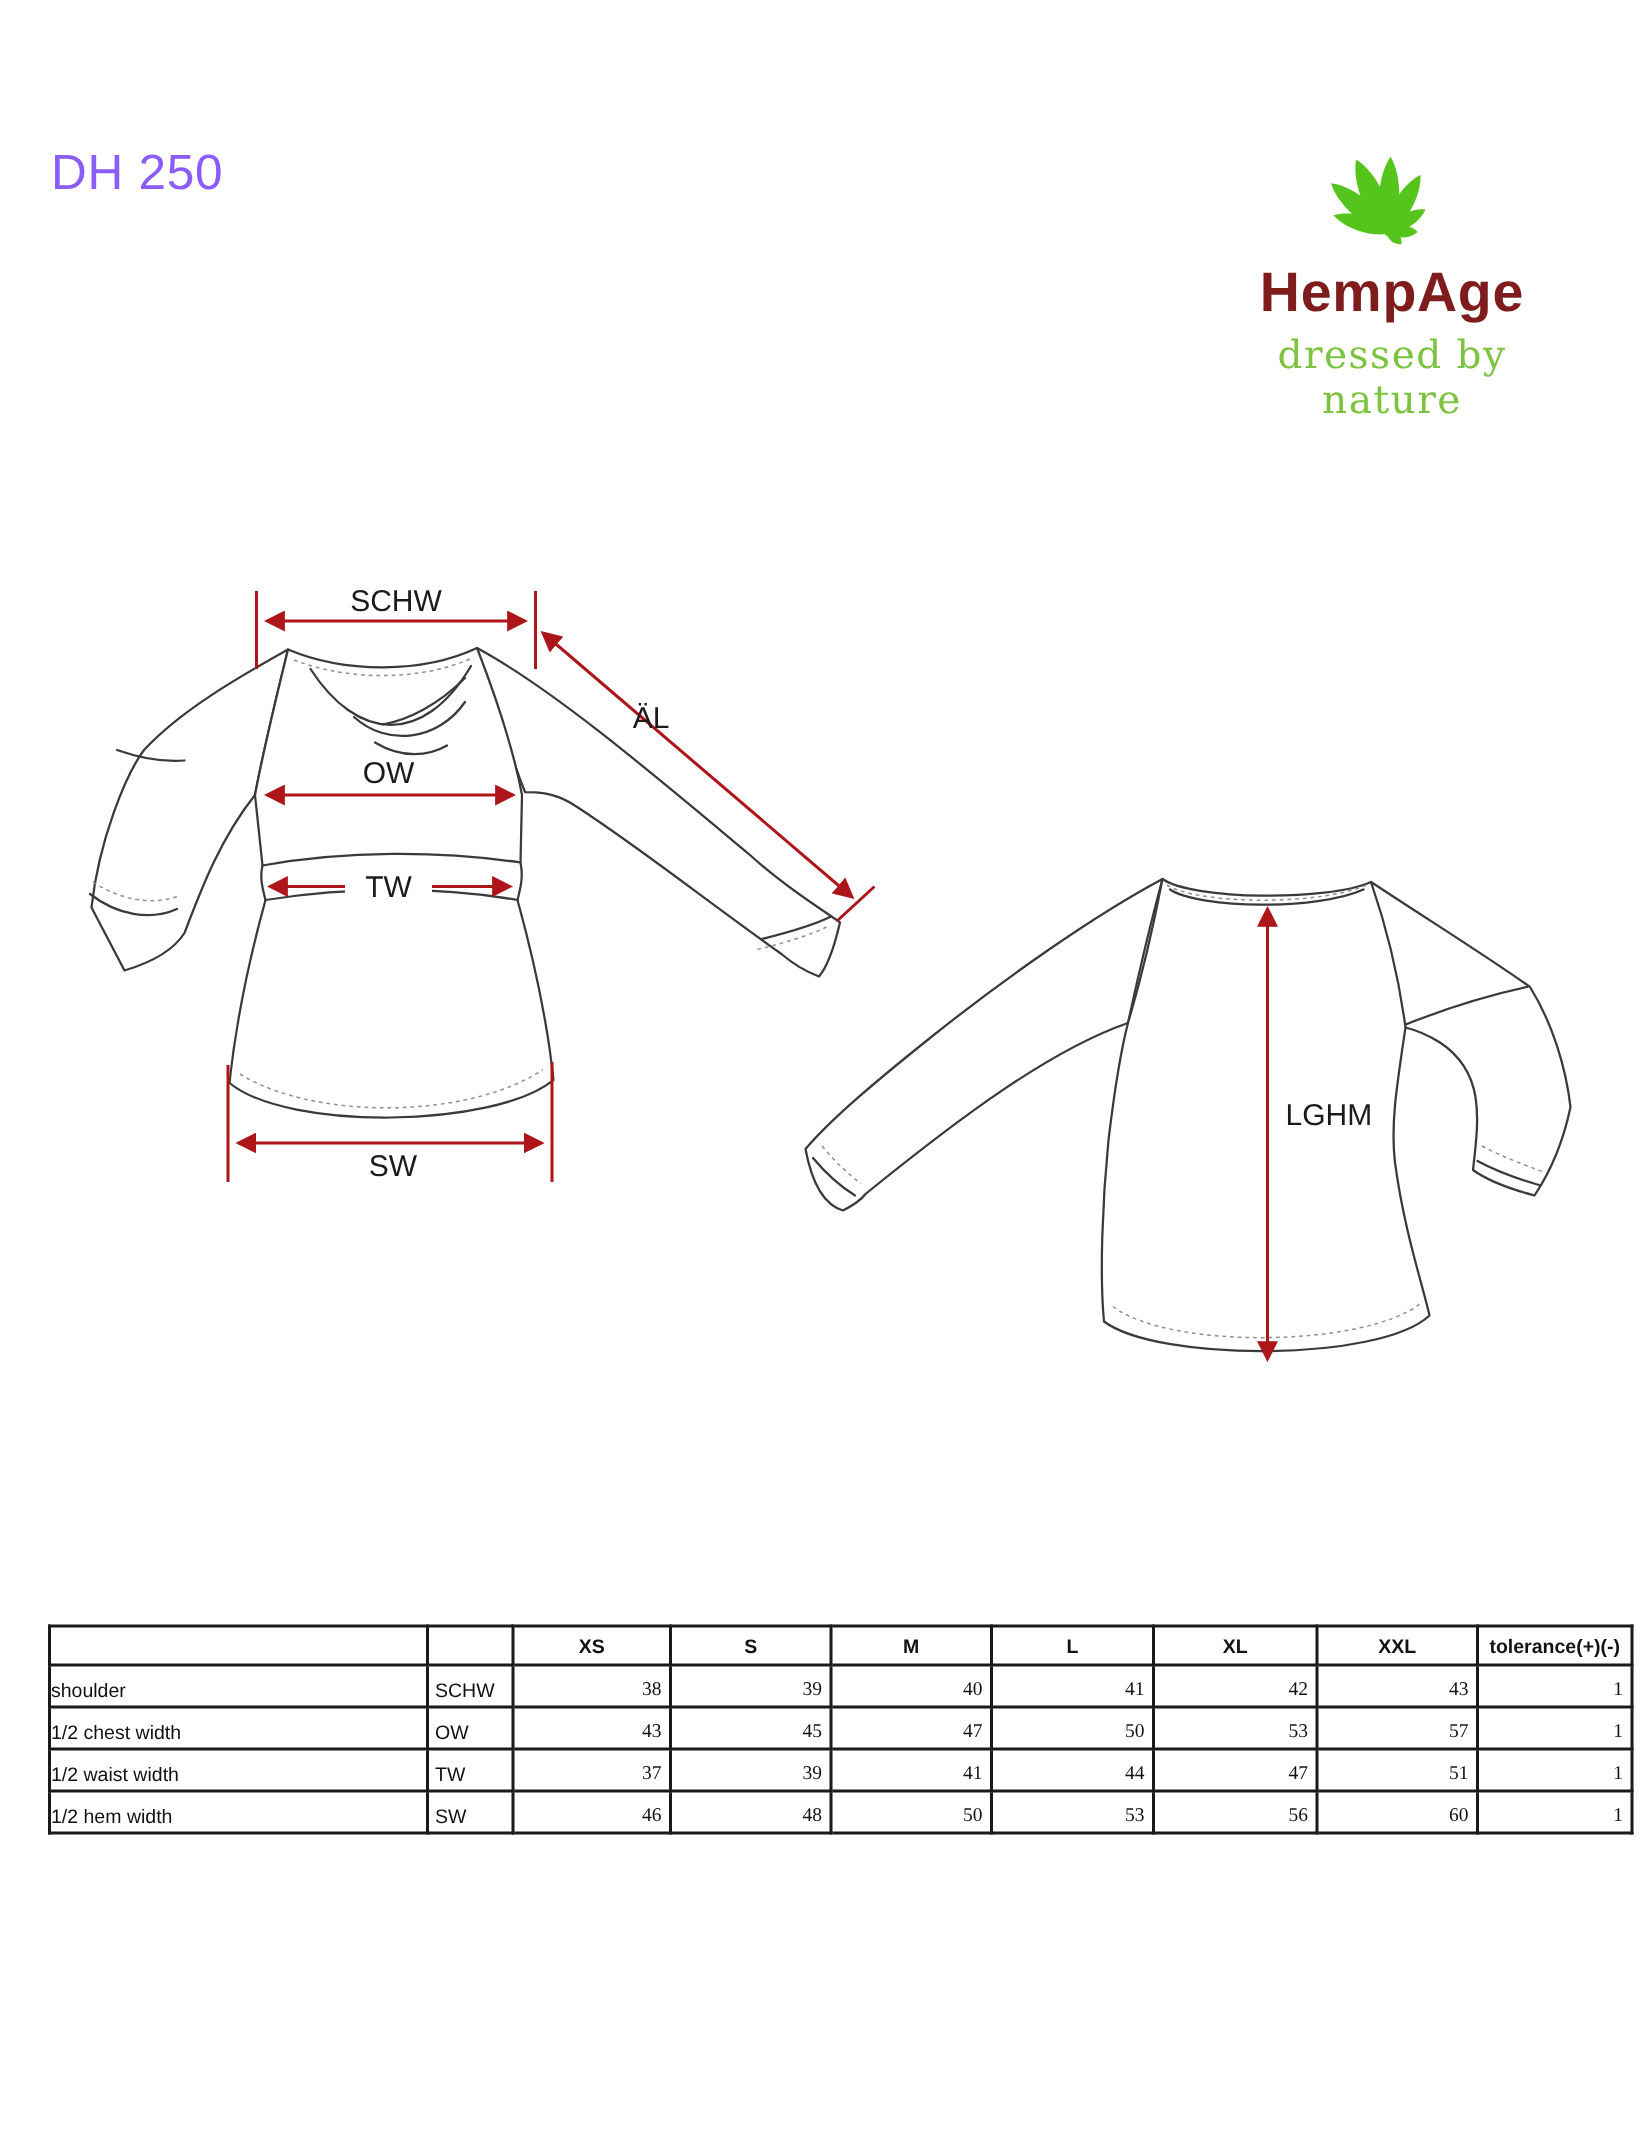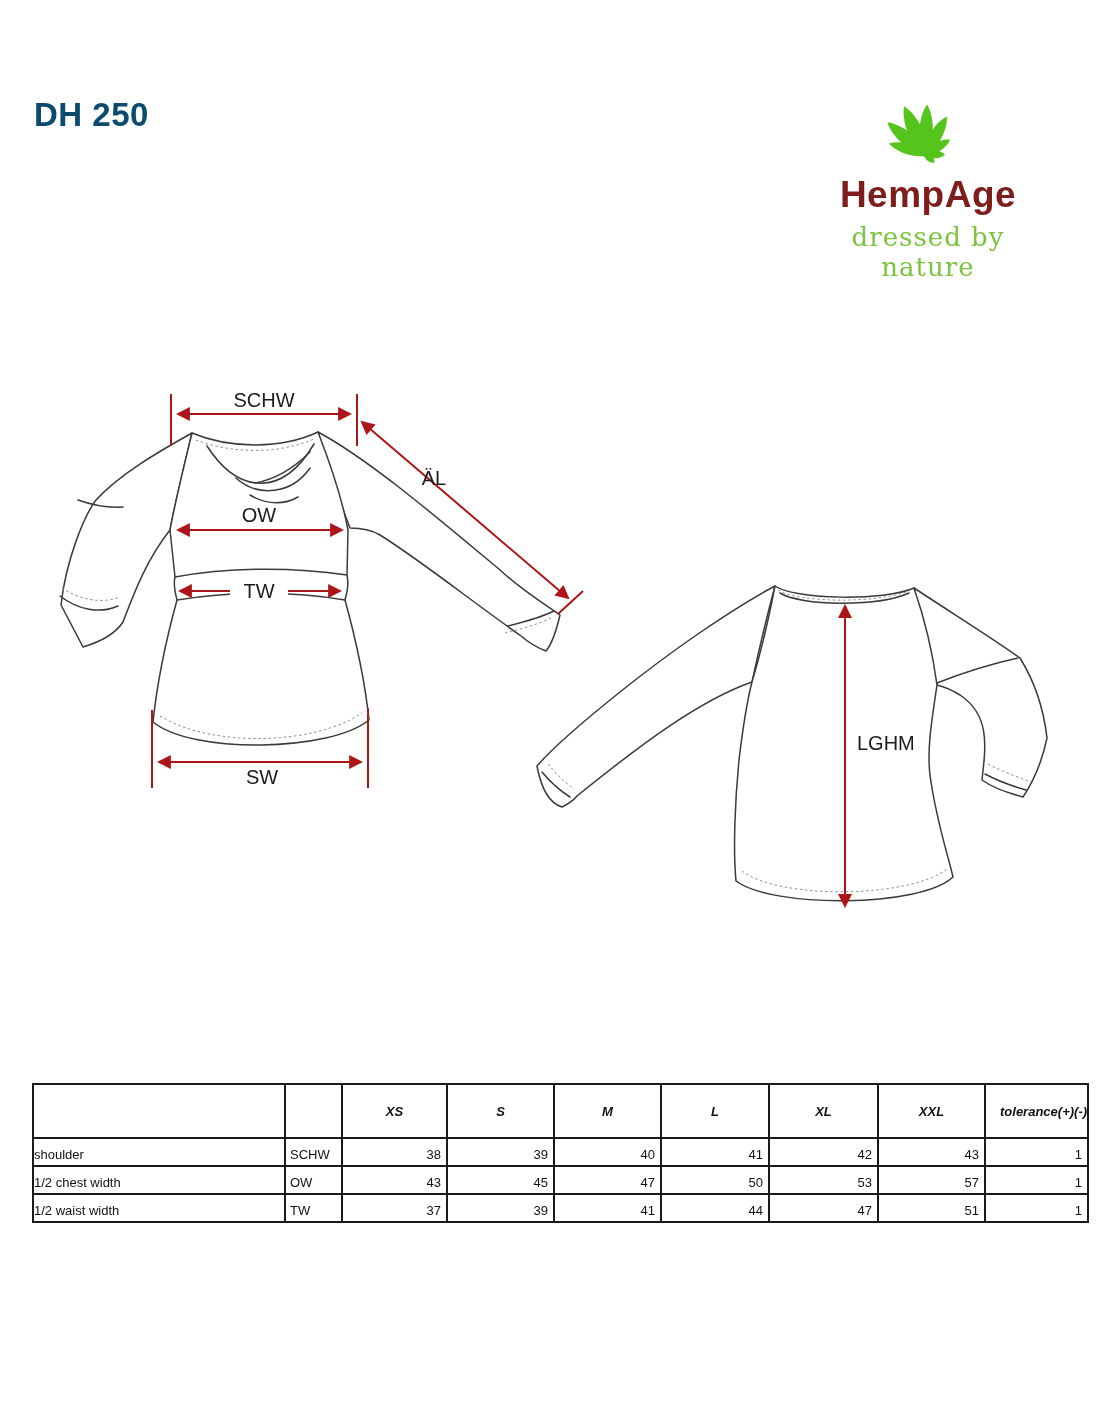--- a/index.html
+++ b/index.html
@@ -1,21 +1,21 @@
 <!DOCTYPE html>
 <html><head>
 <meta charset="utf-8">
 <style>
   html,body{margin:0;padding:0;background:#ffffff;}
   .page{
     position:relative;width:1100px;height:1422px;background:#ffffff;overflow:hidden;
     font-family:"Liberation Sans",sans-serif;color:#111;
   }
   .title{
-    position:absolute;left:34px;top:96px;font-size:33px;font-weight:700;color:#0c4a6e;letter-spacing:.5px;
+    position:absolute;left:34px;top:96px;font-size:33px;font-weight:400;color:#8b5cf6;letter-spacing:.5px;
   }
   .logo{
     position:absolute;left:812px;top:82px;width:232px;text-align:center;
   }
   .logo .leaf{display:block;margin:0 auto;}
   .logo .brand{
     font-size:37px;font-weight:600;color:#7f1d1d;letter-spacing:.5px;margin-top:2px;
   }
   .logo .tagline{
     font-family:"DejaVu Serif",serif;font-size:26px;color:#7cc33f;margin-top:6px;letter-spacing:1px;
@@ -27,25 +27,25 @@
   .red{fill:none;stroke:#ad1519;stroke-width:2;}
   .mlabel{font-family:"Liberation Sans",sans-serif;font-size:20px;fill:#1b1b1b;}
   
   .size-table{
     position:absolute;left:32px;top:1083px;width:1055px;border-collapse:collapse;table-layout:fixed;
     font-size:13px;color:#121212;
   }
   .size-table th,.size-table td{
     border:2px solid #1a1a1a;overflow:hidden;white-space:nowrap;vertical-align:bottom;padding:0 0 3px 0;
   }
-  .size-table thead th{height:24px;font-size:13px;font-weight:700;text-align:center;vertical-align:middle;padding:14px;font-style:italic;}
+  .size-table thead th{height:24px;font-size:13px;font-weight:700;text-align:center;vertical-align:middle;padding:0;}
   .size-table td{height:23px;}
   .size-table td.lbl{text-align:left;padding-left:0;}
   .size-table td.code{text-align:left;padding-left:4px;}
-  .size-table td.num{text-align:right;padding-right:5px;}
+  .size-table td.num{text-align:right;padding-right:5px;font-family:Liberation Serif, serif;}
 </style>
 </head>
 <body>
 
 <div class="page">
 
   <div class="title">DH 250</div>
 
   <div class="logo">
     <svg class="leaf" width="112" height="90" viewBox="0 0 120 100" aria-hidden="true">
@@ -198,16 +198,27 @@
         <td class="lbl">1/2 waist width</td>
         <td class="code">TW</td>
         <td class="num">37</td>
         <td class="num">39</td>
         <td class="num">41</td>
         <td class="num">44</td>
         <td class="num">47</td>
         <td class="num">51</td>
         <td class="num">1</td>
       </tr>
+      <tr>
+        <td class="lbl">1/2 hem width</td>
+        <td class="code">SW</td>
+        <td class="num">46</td>
+        <td class="num">48</td>
+        <td class="num">50</td>
+        <td class="num">53</td>
+        <td class="num">56</td>
+        <td class="num">60</td>
+        <td class="num">1</td>
+      </tr>
     </tbody>
   </table>
 
 </div>
 
 </body></html>

